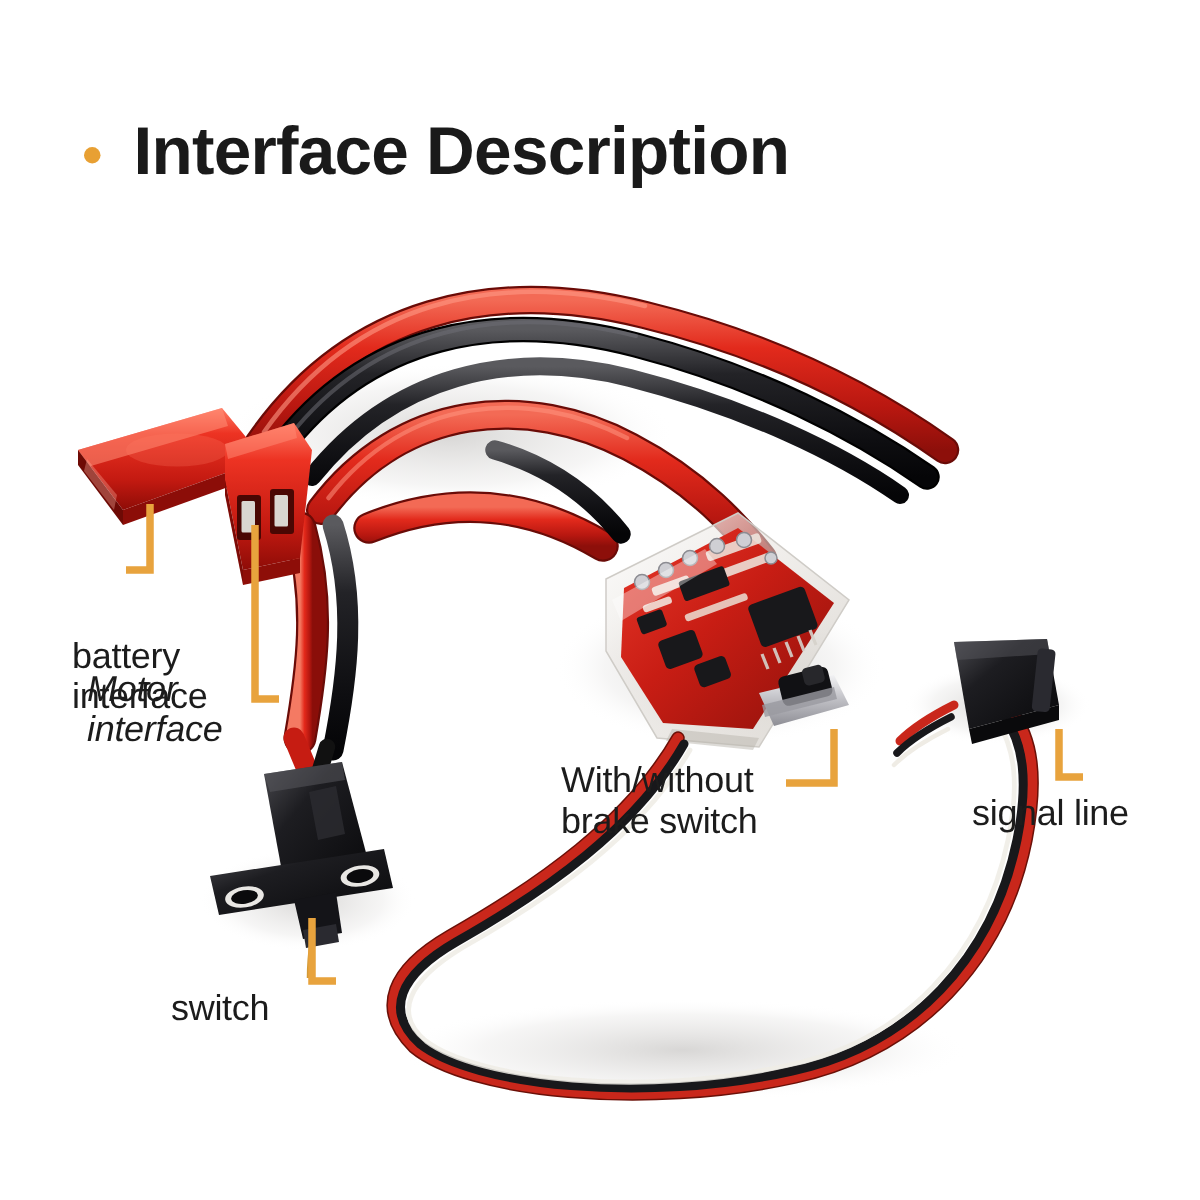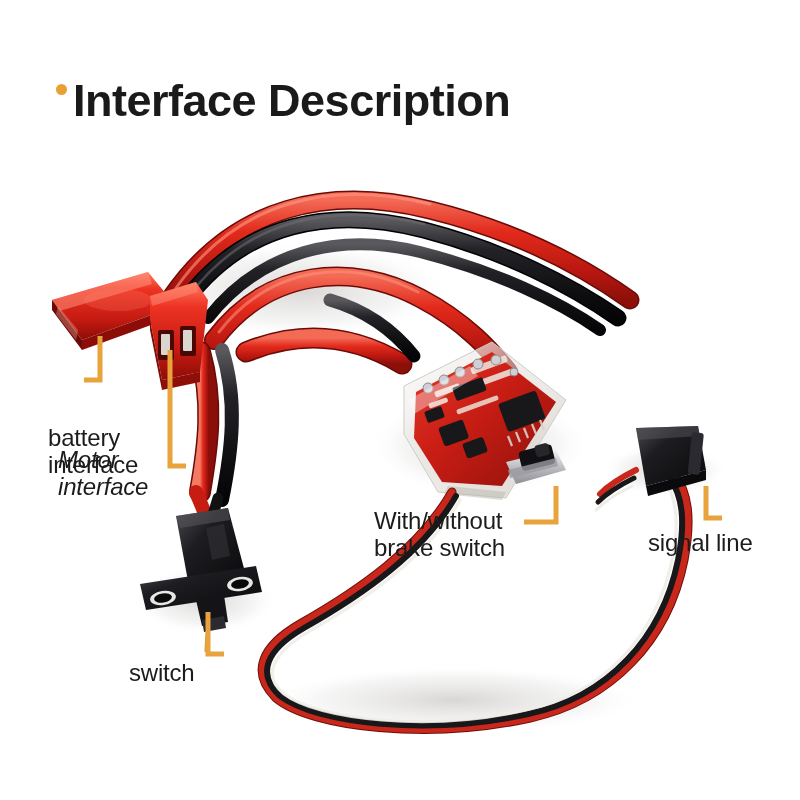--- a/index.html
+++ b/index.html
@@ -8,21 +8,21 @@
     background:#ffffff;
     font-family:"Liberation Sans", sans-serif;
     position:relative;
     overflow:hidden;
   }
   #stage { position:absolute; inset:0; width:800px; height:800px; }
 
   
   #title-row {
     position:absolute; left:56px; top:78px;
-    display:flex; gap:6px;
+    display:flex; align-items:center; gap:22px;
   }
   #title-bullet {
     width:11px; height:11px; border-radius:50%;
     background:#e8a033; flex:0 0 auto; margin-top:6px;
   }
   #title-text {
     font-size:45px; font-weight:700; color:#1a1a1a;
     letter-spacing:-0.5px; line-height:1;
     white-space:nowrap;
   }
@@ -36,21 +36,21 @@
     position:absolute;
     font-size:24px;
     font-weight:400;
     color:#1c1c1c;
     line-height:1.12;
     white-space:pre-line;
     letter-spacing:-0.2px;
   }
   #label-battery   { left:48px;  top:378px;margin-top:47px; }
   #label-motor     { left:58px;  top:447px;font-style:italic; }
-  #label-switch    { left:129px; top:660px; }
+  #label-switch    { left:114px; top:660px; }
   #label-brake     { left:374px; top:508px; }
   #label-signal    { left:648px; top:530px; }
 
   
   #leaders { position:absolute; left:0; top:0; width:800px; height:800px; pointer-events:none; }
 </style>
 </head>
 <body>
 
 <div id="stage">

